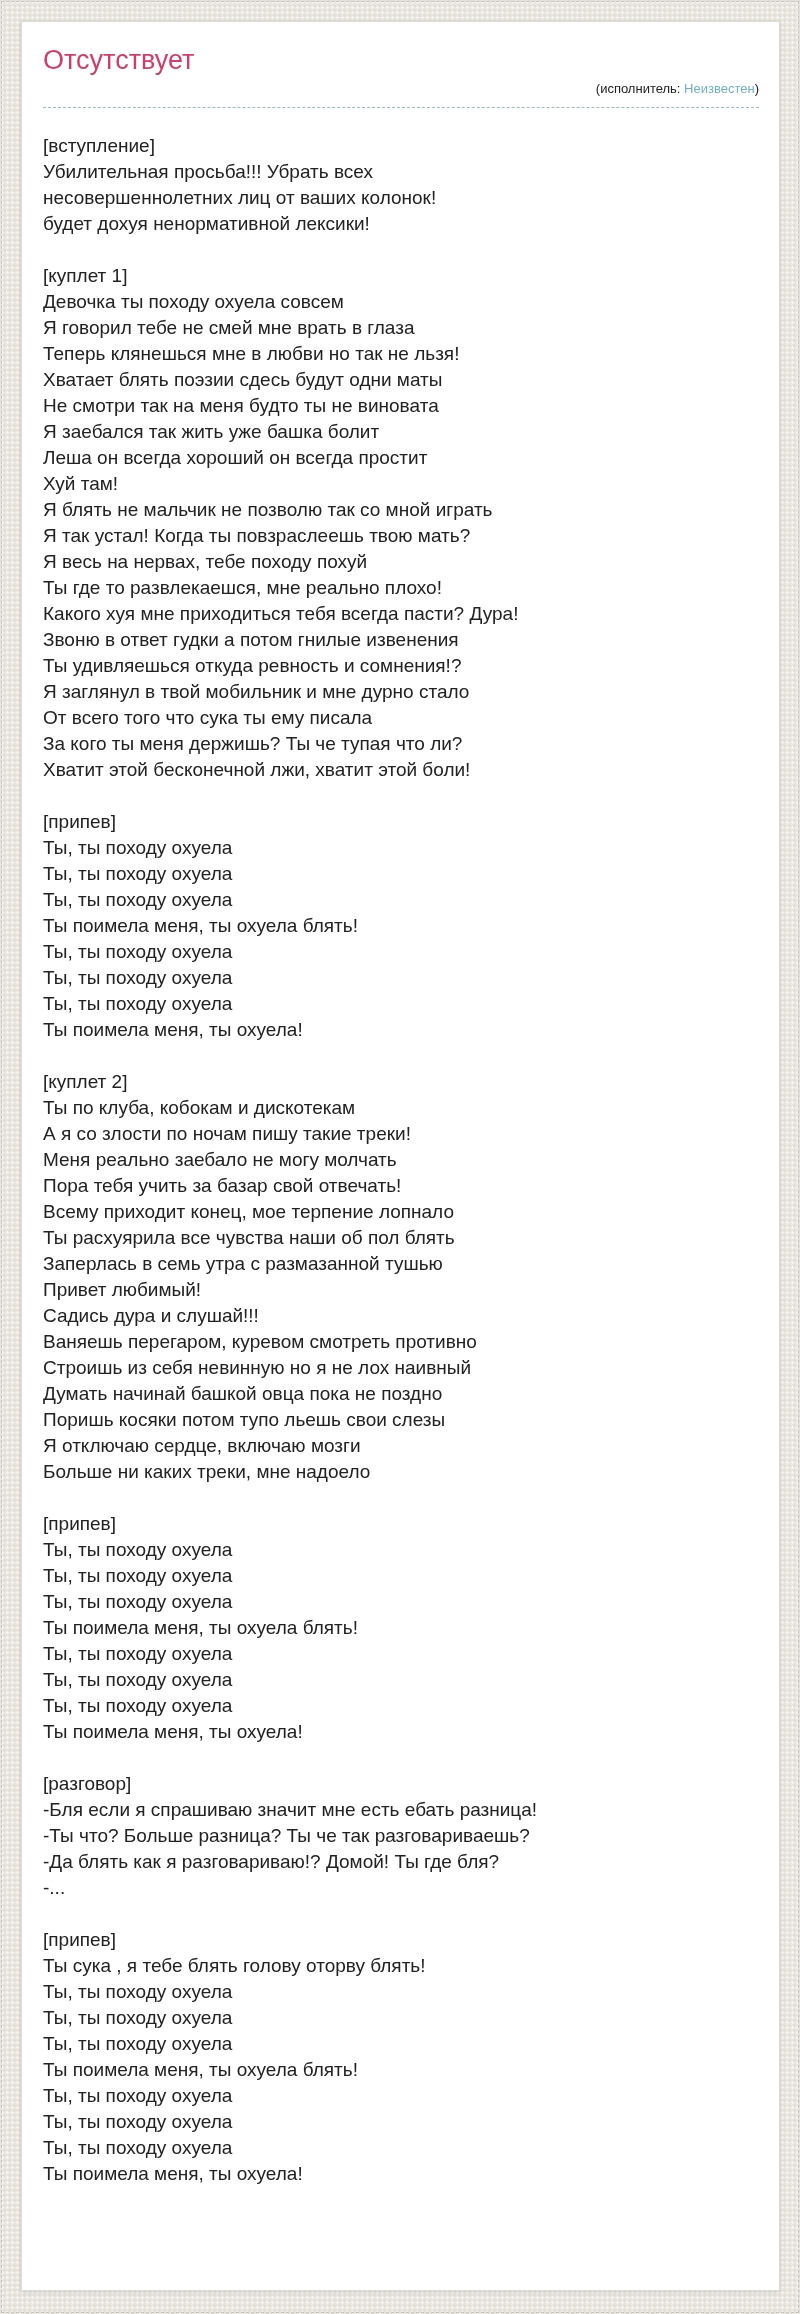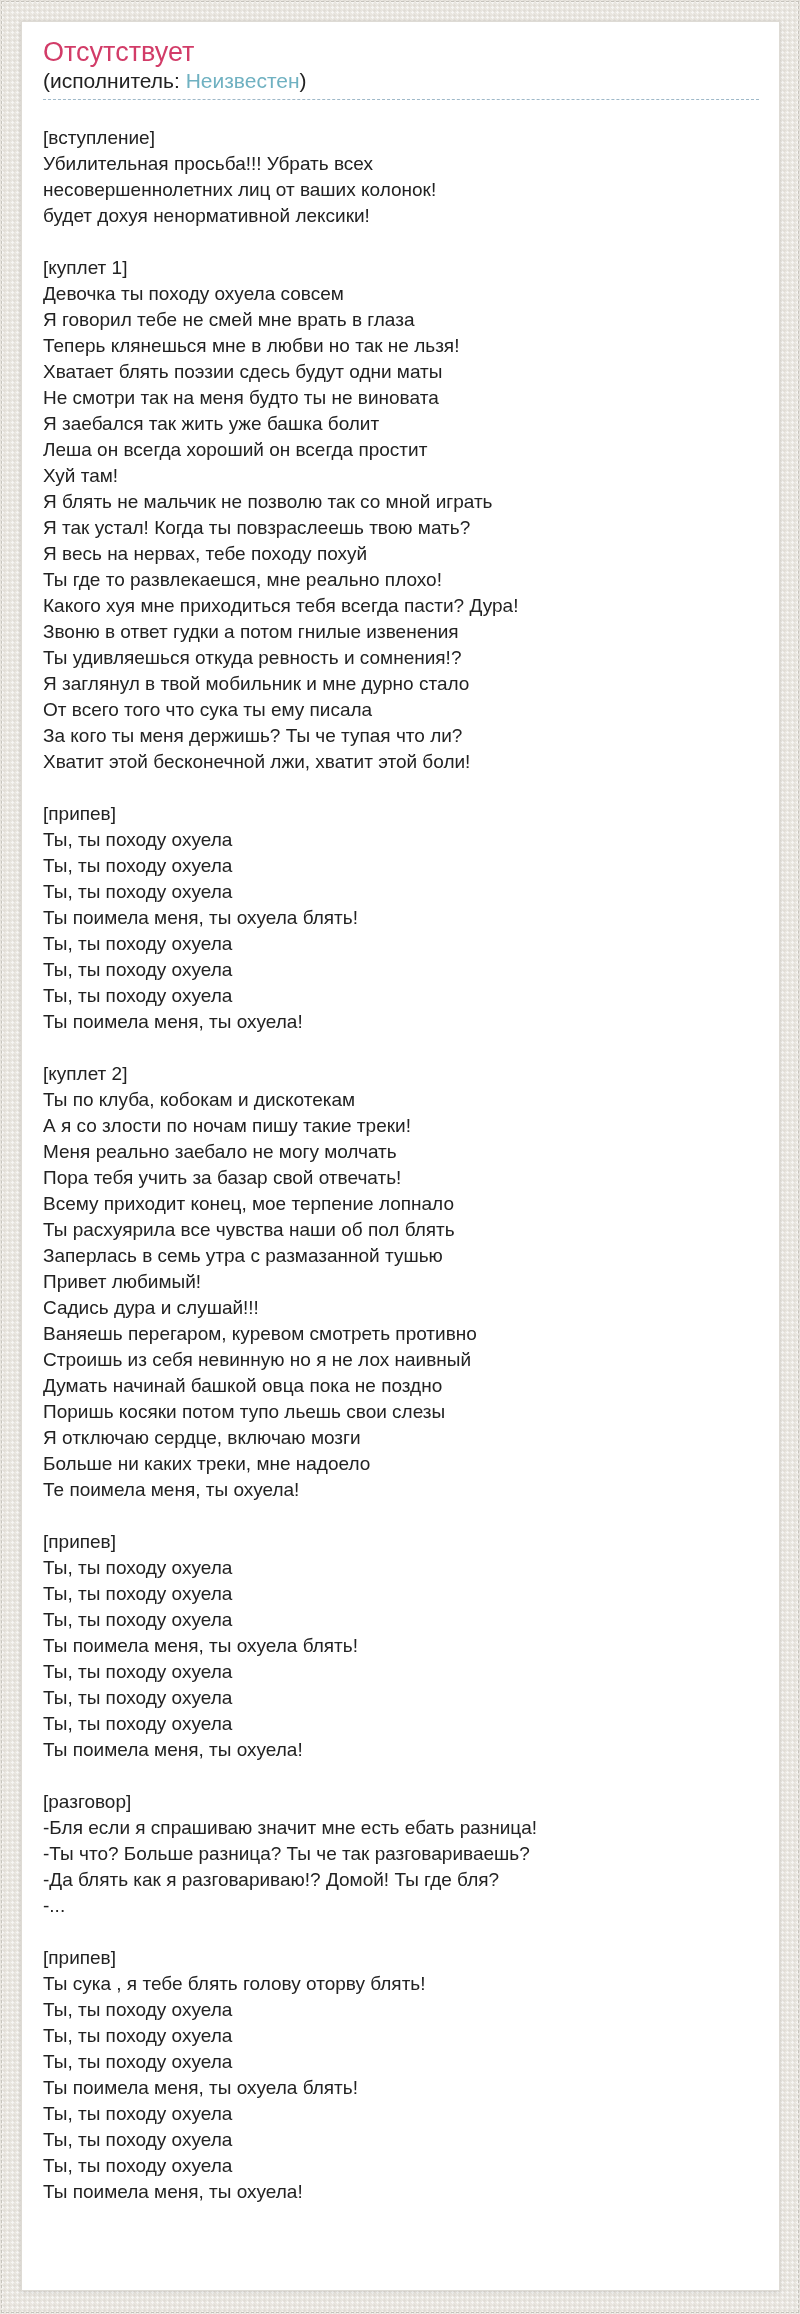--- a/index.html
+++ b/index.html
@@ -34,30 +34,31 @@
   .card{
     position:relative;
     margin:21px 20px 0 21px;
     background:var(--card-bg);
     border:1px solid var(--card-border);
     box-shadow:0 1px 4px rgba(0,0,0,.13);
     padding:14px 20px 26px 21px;
     min-height:2270px;
   }
   h1.page-title{
-    margin:0 0 2px 0;
+    margin:8px 0 2px 0;
     font-size:27px;
     font-weight:400;
     line-height:32px;
     color:var(--title-color);
   }
   .subtitle{
-    font-size:21px;
+    font-size:13px;
     line-height:22px;
     color:var(--text-color);
+    text-align:right;
   }
   .artist-link{
     color:var(--link-color);
     text-decoration:none;
     cursor:pointer;
   }
   .header-divider{
     border-bottom:1px dashed var(--divider-color);
     height:8px;
     margin:0;
@@ -131,21 +132,20 @@
         <div class="line">Ты расхуярила все чувства наши об пол блять</div>
         <div class="line">Заперлась в семь утра с размазанной тушью</div>
         <div class="line">Привет любимый!</div>
         <div class="line">Садись дура и слушай!!!</div>
         <div class="line">Ваняешь перегаром, куревом смотреть противно</div>
         <div class="line">Строишь из себя невинную но я не лох наивный</div>
         <div class="line">Думать начинай башкой овца пока не поздно</div>
         <div class="line">Поришь косяки потом тупо льешь свои слезы</div>
         <div class="line">Я отключаю сердце, включаю мозги</div>
         <div class="line">Больше ни каких треки, мне надоело</div>
-        <div class="line">Те поимела меня, ты охуела!</div>
       </div>
       <div class="section">
         <div class="line section-label">[припев]</div>
         <div class="line">Ты, ты походу охуела</div>
         <div class="line">Ты, ты походу охуела</div>
         <div class="line">Ты, ты походу охуела</div>
         <div class="line">Ты поимела меня, ты охуела блять!</div>
         <div class="line">Ты, ты походу охуела</div>
         <div class="line">Ты, ты походу охуела</div>
         <div class="line">Ты, ты походу охуела</div>

